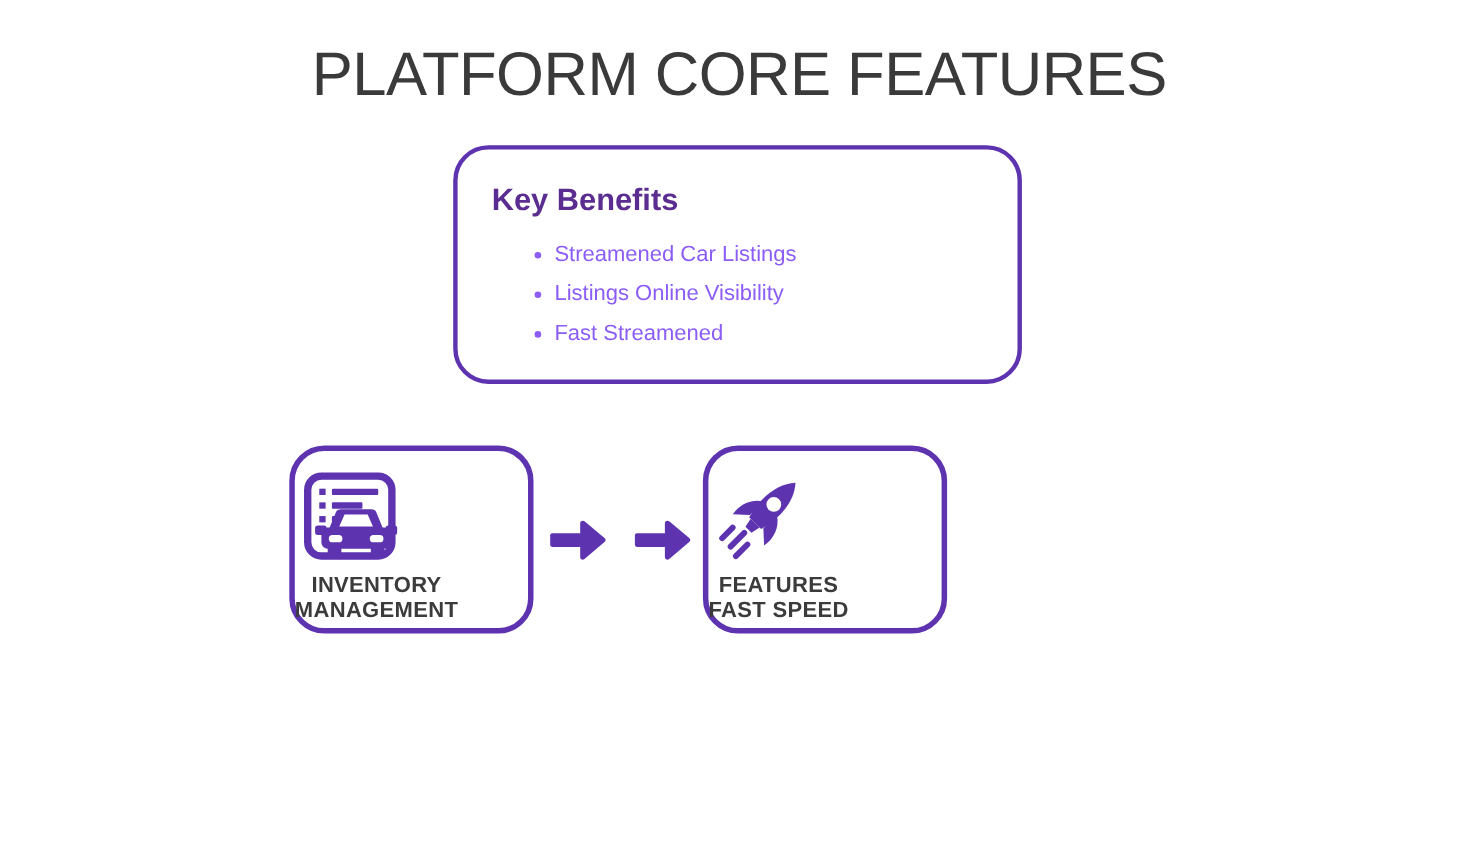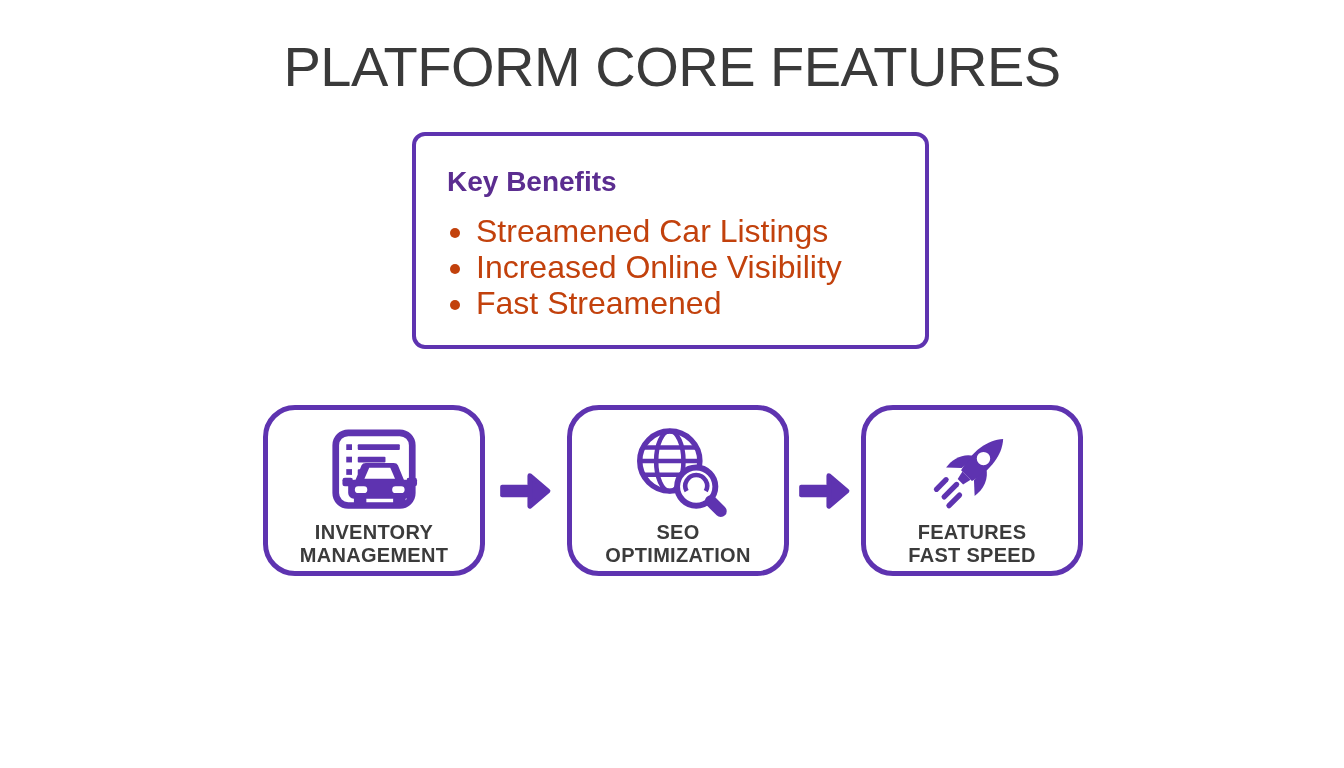--- a/index.html
+++ b/index.html
@@ -19,42 +19,42 @@
   .page-title{
     position:absolute;top:34px;left:0;width:100%;
     text-align:center;
     font-size:56px;font-weight:400;letter-spacing:-.5px;
     color:var(--text-dark);
   }
 
   
   .benefits-card{
     position:absolute;left:412px;top:132px;width:517px;height:217px;
-    border:4px solid var(--purple);border-radius:13px;background:#fff;
+    border:4px solid var(--purple);border-radius:32px;background:#fff;
   }
   .benefits-heading{
     margin:30px 0 0 31px;
     font-size:28px;font-weight:700;color:var(--heading-purple);
   }
   .benefits-list{
     margin:15px 0 0 0;padding-left:60px;list-style:disc;
   }
   .benefits-list li{
-    font-size:32px;line-height:36px;color:#c2410c;
+    font-size:20px;line-height:36px;color:#8b5cf6;margin-left:28px;
   }
 
   
   .features-row{
     position:absolute;left:263px;top:405px;height:172px;
     display:flex;align-items:stretch;
   }
   .feature-card{
     width:222px;height:171px;
     border:5px solid var(--purple);border-radius:32px;background:#fff;
-    display:flex;flex-direction:column;align-items:center;
+    display:flex;flex-direction:column;align-items:flex-start;
   }
   .icon-slot{
     height:96px;margin-top:14px;display:flex;align-items:center;justify-content:center;
     color:var(--purple);
   }
   .feature-label{
     margin-top:1px;text-align:center;
     font-size:20px;font-weight:700;line-height:23px;letter-spacing:.3px;
     color:#3B3B3B;
   }
@@ -69,21 +69,21 @@
 <body>
 
 <div class="canvas">
 
   <div class="page-title">PLATFORM CORE FEATURES</div>
 
   <div class="benefits-card">
     <div class="benefits-heading">Key Benefits</div>
     <ul class="benefits-list">
       <li>Streamened Car Listings</li>
-      <li>Increased Online Visibility</li>
+      <li>Listings Online Visibility</li>
       <li>Fast Streamened</li>
     </ul>
   </div>
 
   <div class="features-row">
 
     <div class="feature-card">
       <div class="icon-slot">
         <svg width="100" height="88" viewBox="0 0 104 92">
           <rect x="12" y="5" width="80" height="76" rx="13" fill="none" stroke="currentColor" stroke-width="7"></rect>
@@ -112,38 +112,20 @@
       </div>
     </div>
 
     <div class="arrow-slot gap-a">
       <svg width="56" height="44" viewBox="0 0 58 46">
         <rect x="2" y="16.5" width="30" height="13" rx="2" fill="currentColor"></rect>
         <path d="M33,7 L52,23 L33,39 Z" fill="currentColor" stroke="currentColor" stroke-width="5" stroke-linejoin="round"></path>
       </svg>
     </div>
 
-    <div class="feature-card">
-      <div class="icon-slot">
-        <svg width="102" height="102" viewBox="0 0 112 112">
-          <circle cx="47" cy="44" r="33" fill="none" stroke="currentColor" stroke-width="6"></circle>
-          <ellipse cx="47" cy="44" rx="15" ry="33" fill="none" stroke="currentColor" stroke-width="5"></ellipse>
-          <line x1="19" y1="29" x2="75" y2="29" stroke="currentColor" stroke-width="5"></line>
-          <line x1="14" y1="44" x2="80" y2="44" stroke="currentColor" stroke-width="5"></line>
-          <line x1="19" y1="59" x2="75" y2="59" stroke="currentColor" stroke-width="5"></line>
-          <circle cx="76" cy="72" r="21" fill="#ffffff" stroke="currentColor" stroke-width="6.5"></circle>
-          <path d="M65.5,77 A 12,12 0 1 1 86.5,77" fill="none" stroke="currentColor" stroke-width="5"></path>
-          <line x1="92" y1="88" x2="103" y2="99" stroke="currentColor" stroke-width="13" stroke-linecap="round"></line>
-        </svg>
-      </div>
-      <div class="feature-label">
-        <div>SEO</div>
-        <div>OPTIMIZATION</div>
-      </div>
-    </div>
 
     <div class="arrow-slot gap-b">
       <svg width="56" height="44" viewBox="0 0 58 46">
         <rect x="2" y="16.5" width="30" height="13" rx="2" fill="currentColor"></rect>
         <path d="M33,7 L52,23 L33,39 Z" fill="currentColor" stroke="currentColor" stroke-width="5" stroke-linejoin="round"></path>
       </svg>
     </div>
 
     <div class="feature-card">
       <div class="icon-slot">

